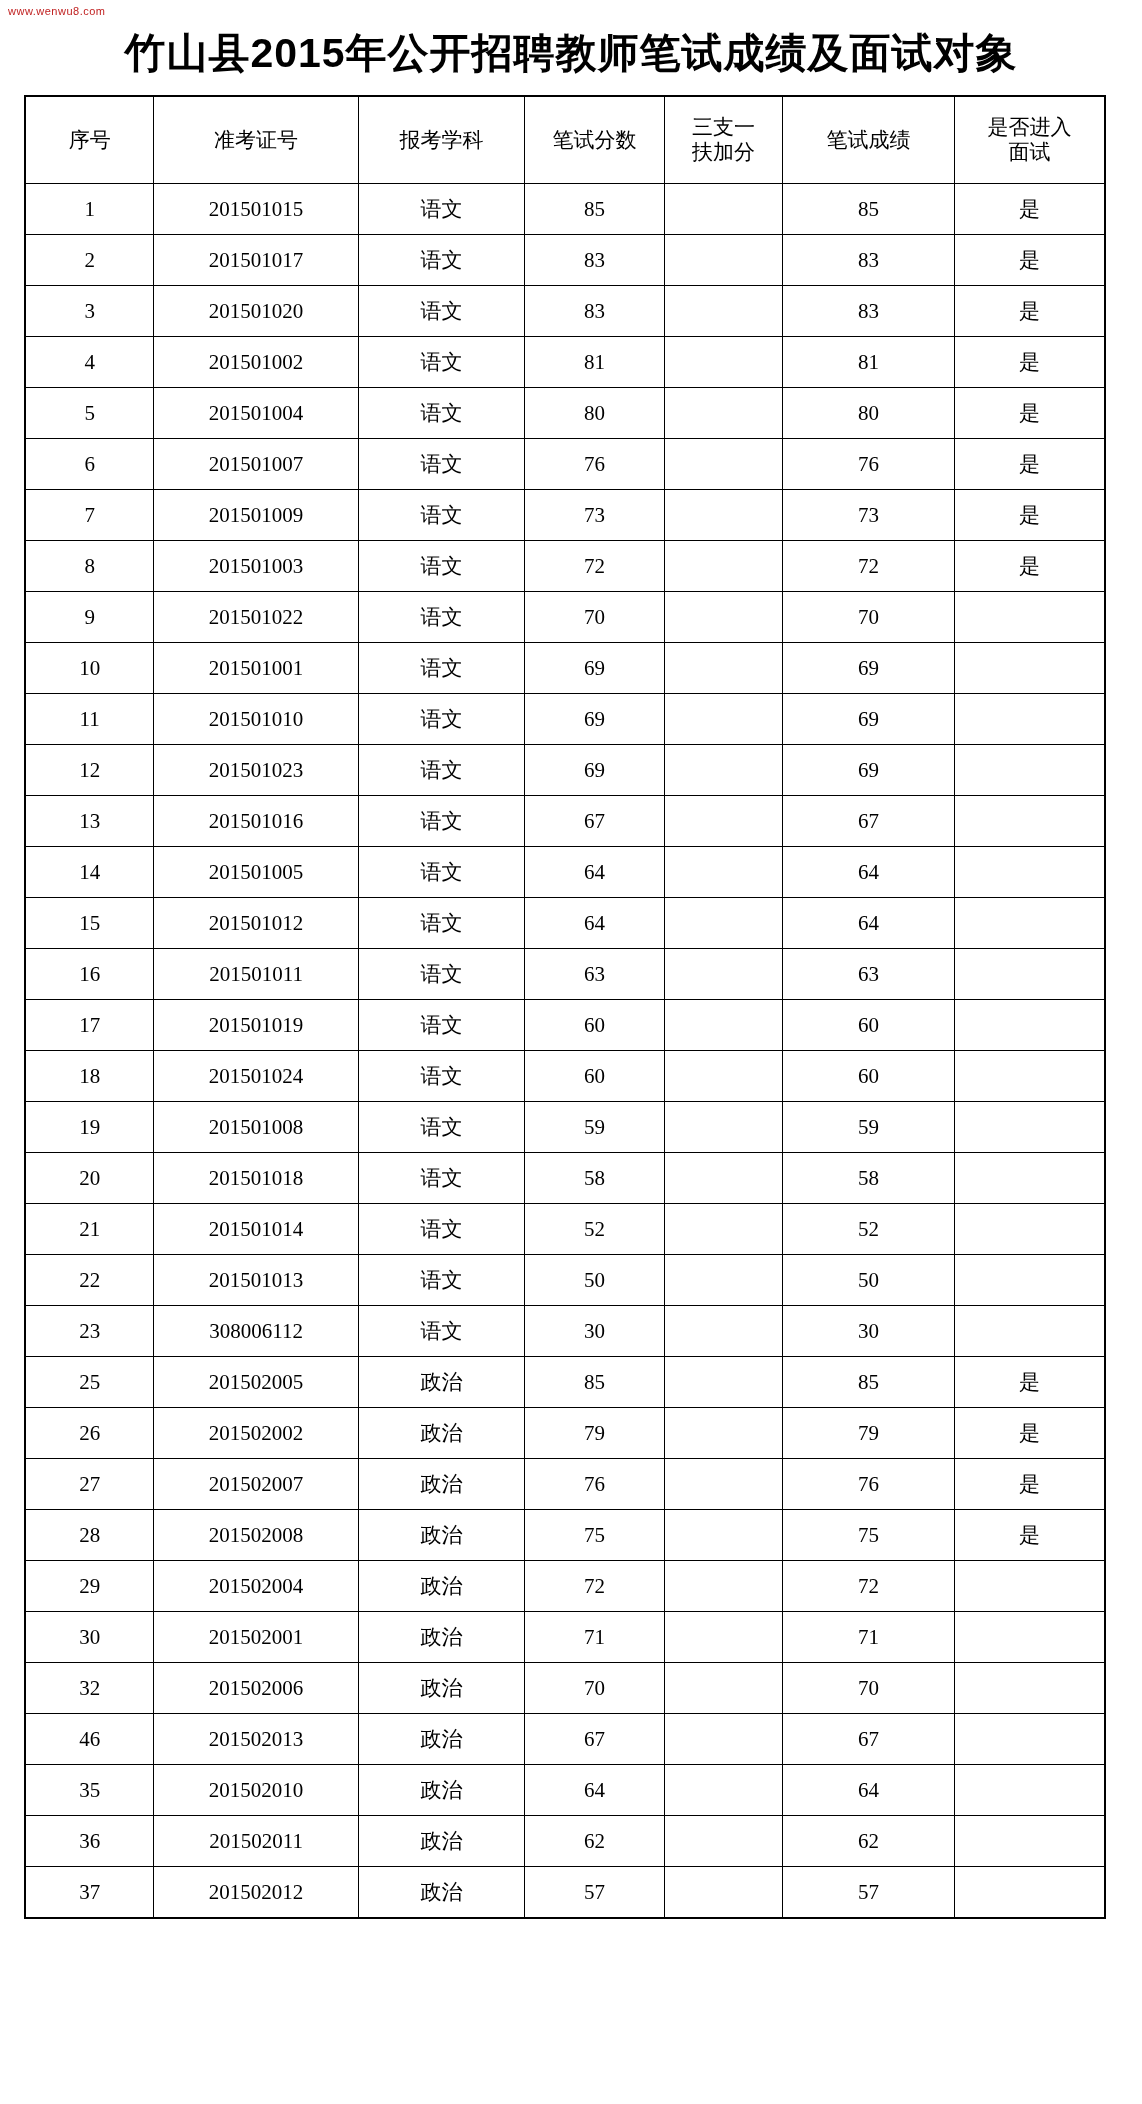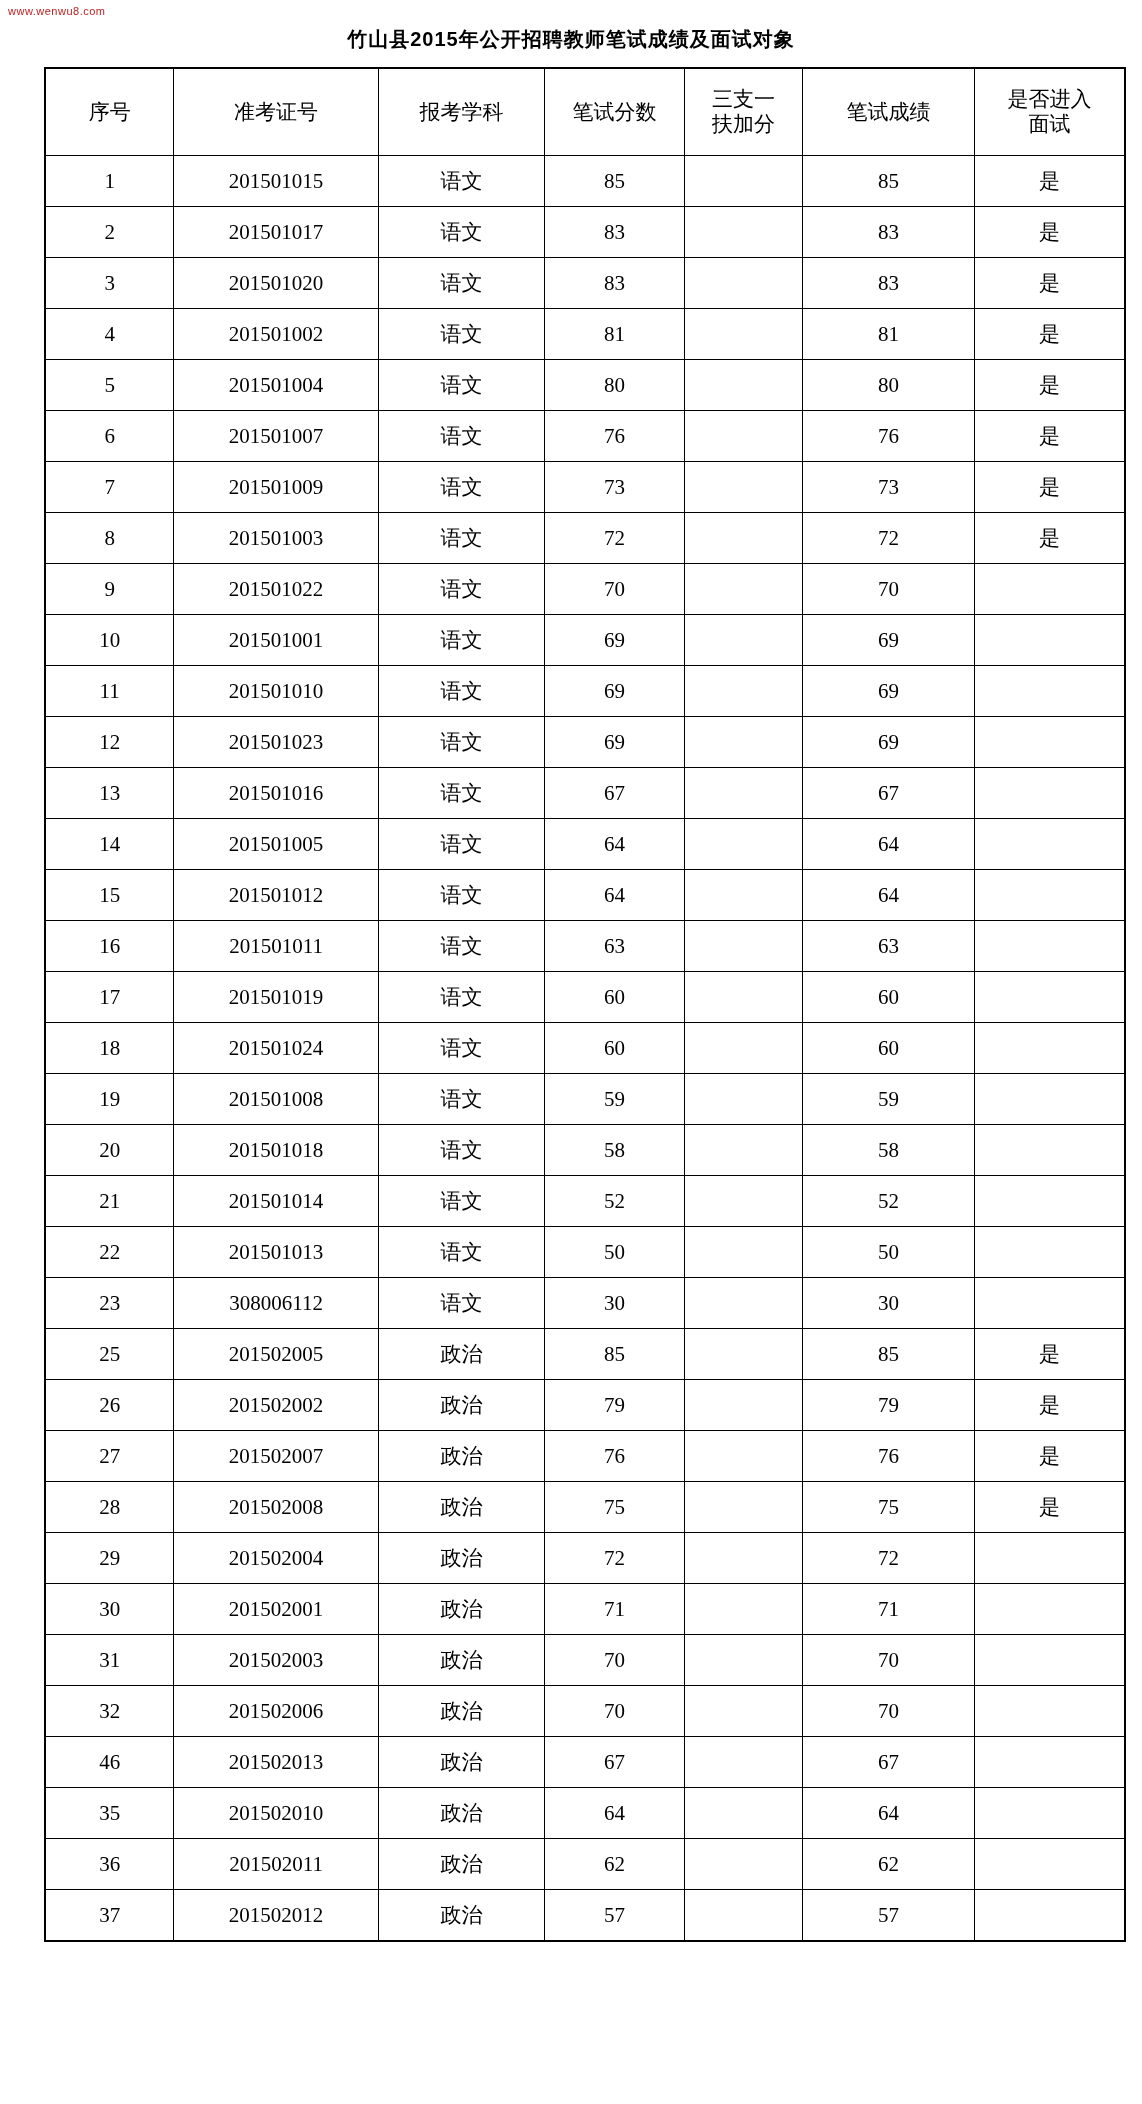--- a/index.html
+++ b/index.html
@@ -24,27 +24,27 @@
     color: #c02020;
     padding: 4px 16px 0 8px;
     letter-spacing: 0.5px;
     height: 14px;
     line-height: 14px;
   }
   .doc-title {
     text-align: center;
     font-family: "Liberation Sans", "DejaVu Sans", sans-serif;
     font-weight: bold;
-    font-size: 20px;
+    font-size: 41px;
     letter-spacing: 1px;
     margin: 8px 0 14px 0;
     color: #000;
   }
   .table-wrap {
-    padding: 0 30px 20px 44px;
+    padding: 0 30px 20px 24px;
   }
   table.grades {
     border-collapse: collapse;
     width: 1082px;
     table-layout: fixed;
     border: 2px solid #000;
   }
   table.grades th,
   table.grades td {
     border: 1px solid #000;
@@ -367,29 +367,20 @@
           <tr>
             <td>30</td>
             <td>201502001</td>
             <td>政治</td>
             <td>71</td>
             <td></td>
             <td>71</td>
             <td></td>
           </tr>
           <tr>
-            <td>31</td>
-            <td>201502003</td>
-            <td>政治</td>
-            <td>70</td>
-            <td></td>
-            <td>70</td>
-            <td></td>
-          </tr>
-          <tr>
             <td>32</td>
             <td>201502006</td>
             <td>政治</td>
             <td>70</td>
             <td></td>
             <td>70</td>
             <td></td>
           </tr>
           <tr>
             <td>46</td>

